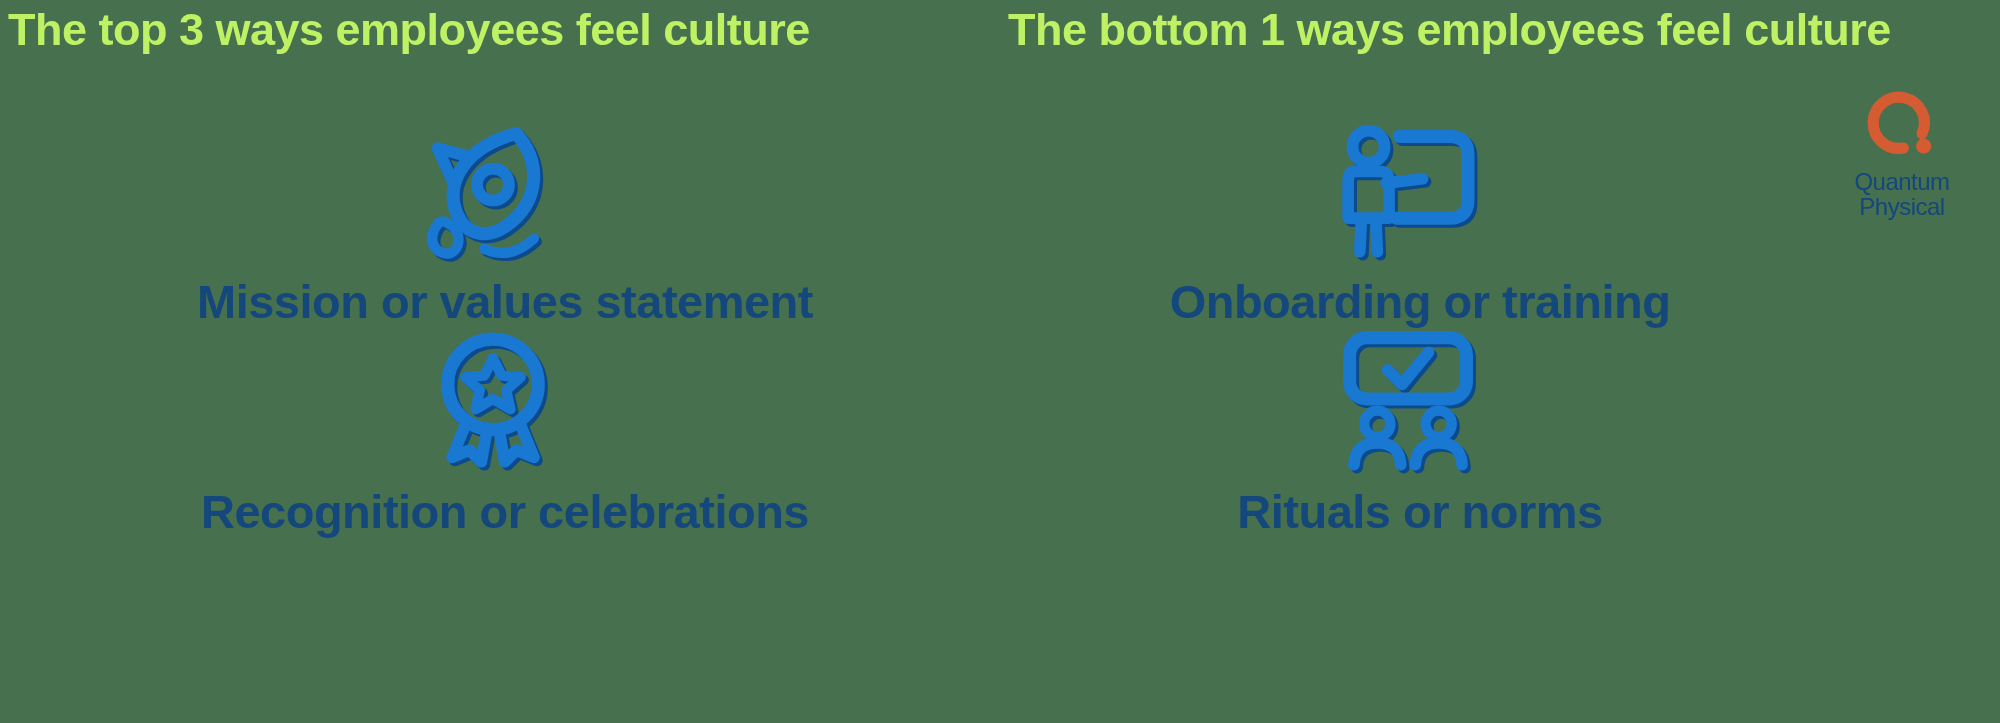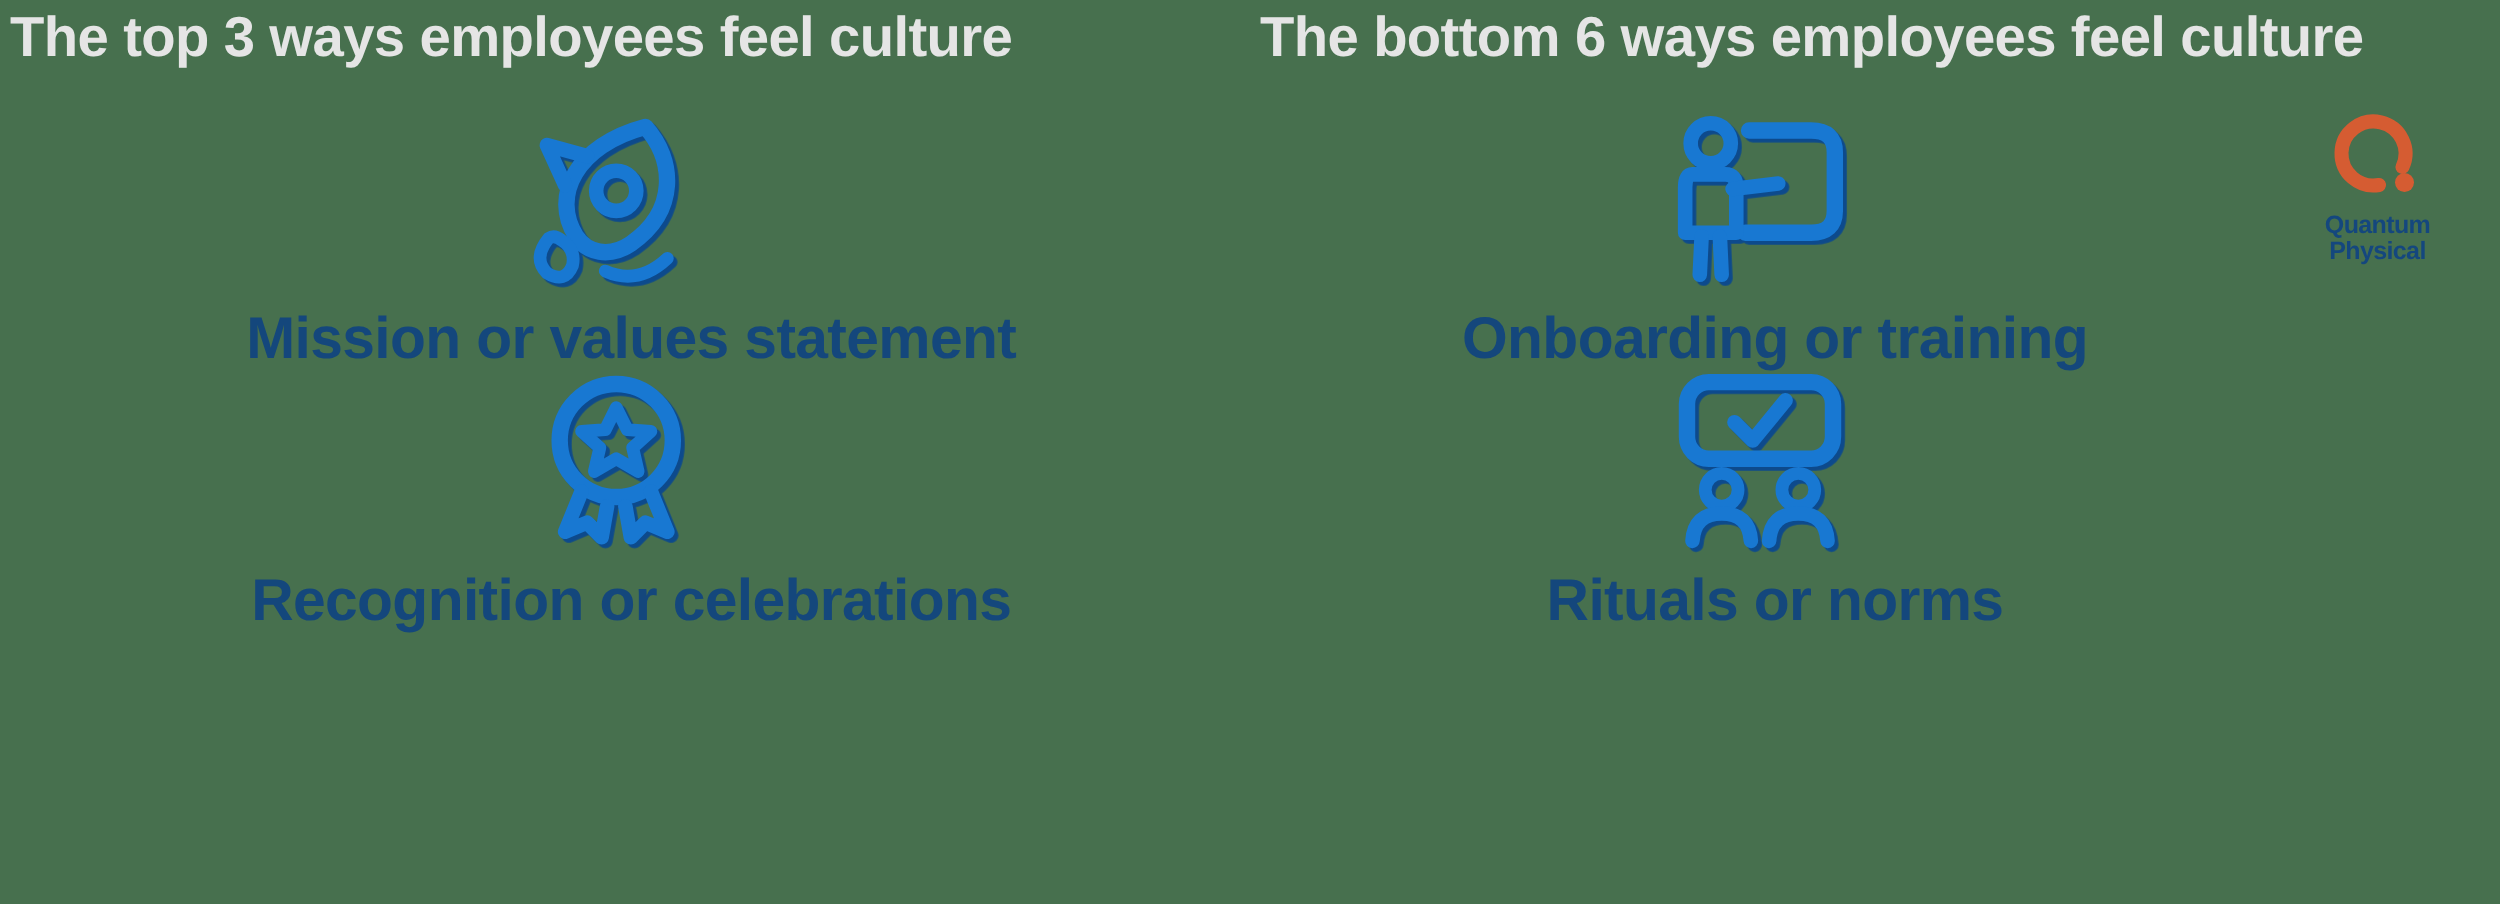--- a/index.html
+++ b/index.html
@@ -12,25 +12,25 @@
   }
   .column {
     position: absolute;
     top: 4px;
   }
   .col-left  { left: 8px;    width: 970px; }
   .col-right { left: 1008px; width: 800px; }
   .section-heading {
     font-size: 45px;
     font-weight: 800;
-    color: #e5e5e5;
+    color: #bef264;
     letter-spacing: -0.5px;
     line-height: 1.15;
     white-space: nowrap;
-    margin-bottom: 16px;
+    margin-bottom: 48px;
   }
   .item {
     display: flex;
     align-items: center;
     height: 170px;
     margin-bottom: 40px;
     flex-direction: column;
   }
   .item-icon {
     width: 150px;
@@ -62,22 +62,22 @@
   }
   .logo {
     position: absolute;
     left: 1808px;
     top: 86px;
     width: 188px;
     text-align: center;
   }
   .logo-mark { display: block; margin: 0 auto 4px auto; width: 80px; height: 80px; }
   .logo-text {
-    font-size: 20px;
-    font-weight: 700;
+    font-size: 24px;
+    font-weight: 400;
     color: #14477E;
     line-height: 1.04;
     letter-spacing: -0.5px;
   }
 </style>
 </head>
 <body>
 
 <div class="column col-left">
   <div class="section-heading">The top 3 ways employees feel culture</div>
@@ -103,21 +103,21 @@
         <path class="icon-stroke" stroke-width="8" d="M31,68 L22,90 L34,85 L42,93 L45,76"></path>
         <path class="icon-stroke" stroke-width="8" d="M69,68 L78,90 L66,85 L58,93 L55,76"></path>
       </svg>
     </span>
     <span class="item-label">Recognition or celebrations</span>
   </div>
 
 </div>
 
 <div class="column col-right">
-  <div class="section-heading">The bottom 6 ways employees feel culture</div>
+  <div class="section-heading">The bottom 1 ways employees feel culture</div>
 
   <div class="item">
     <span class="item-icon">
       <svg viewBox="0 0 100 100">
         <path class="icon-stroke" stroke-width="9" d="M44,14 H78 Q91,14 91,26 V58 Q91,70 78,70 H42"></path>
         <circle class="icon-stroke" stroke-width="8" cx="23" cy="21" r="11"></circle>
         <path class="icon-stroke" stroke-width="8" d="M13,38 H31 Q37,38 37,45 V70 H9 V45 Q9,38 13,38 Z"></path>
         <path class="icon-stroke" stroke-width="8" d="M35,46 L60,43"></path>
         <path class="icon-stroke" stroke-width="8" d="M18,72 L17,93 M28,72 L29,93"></path>
       </svg>

